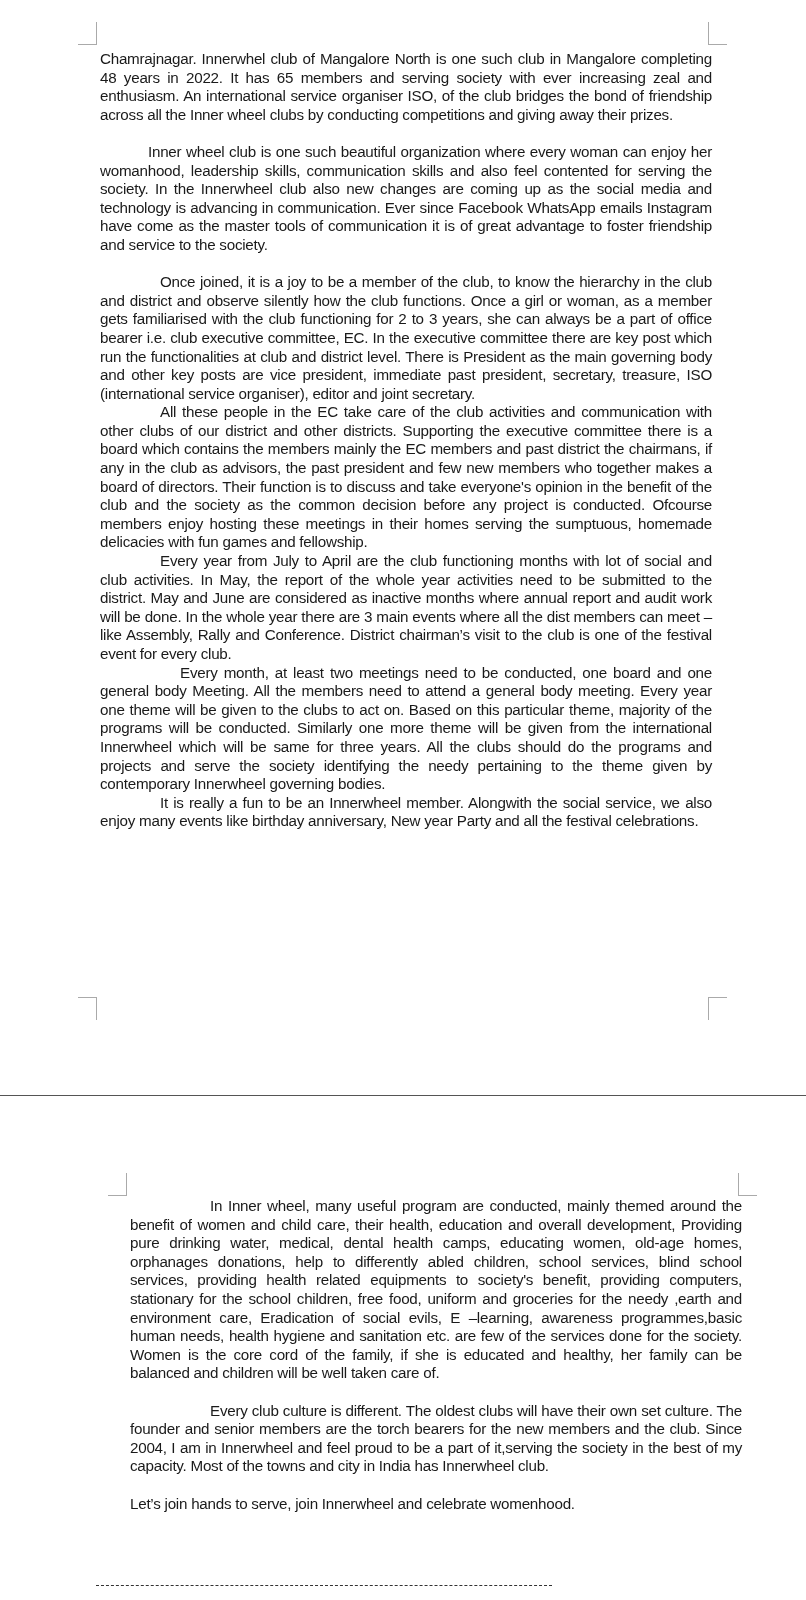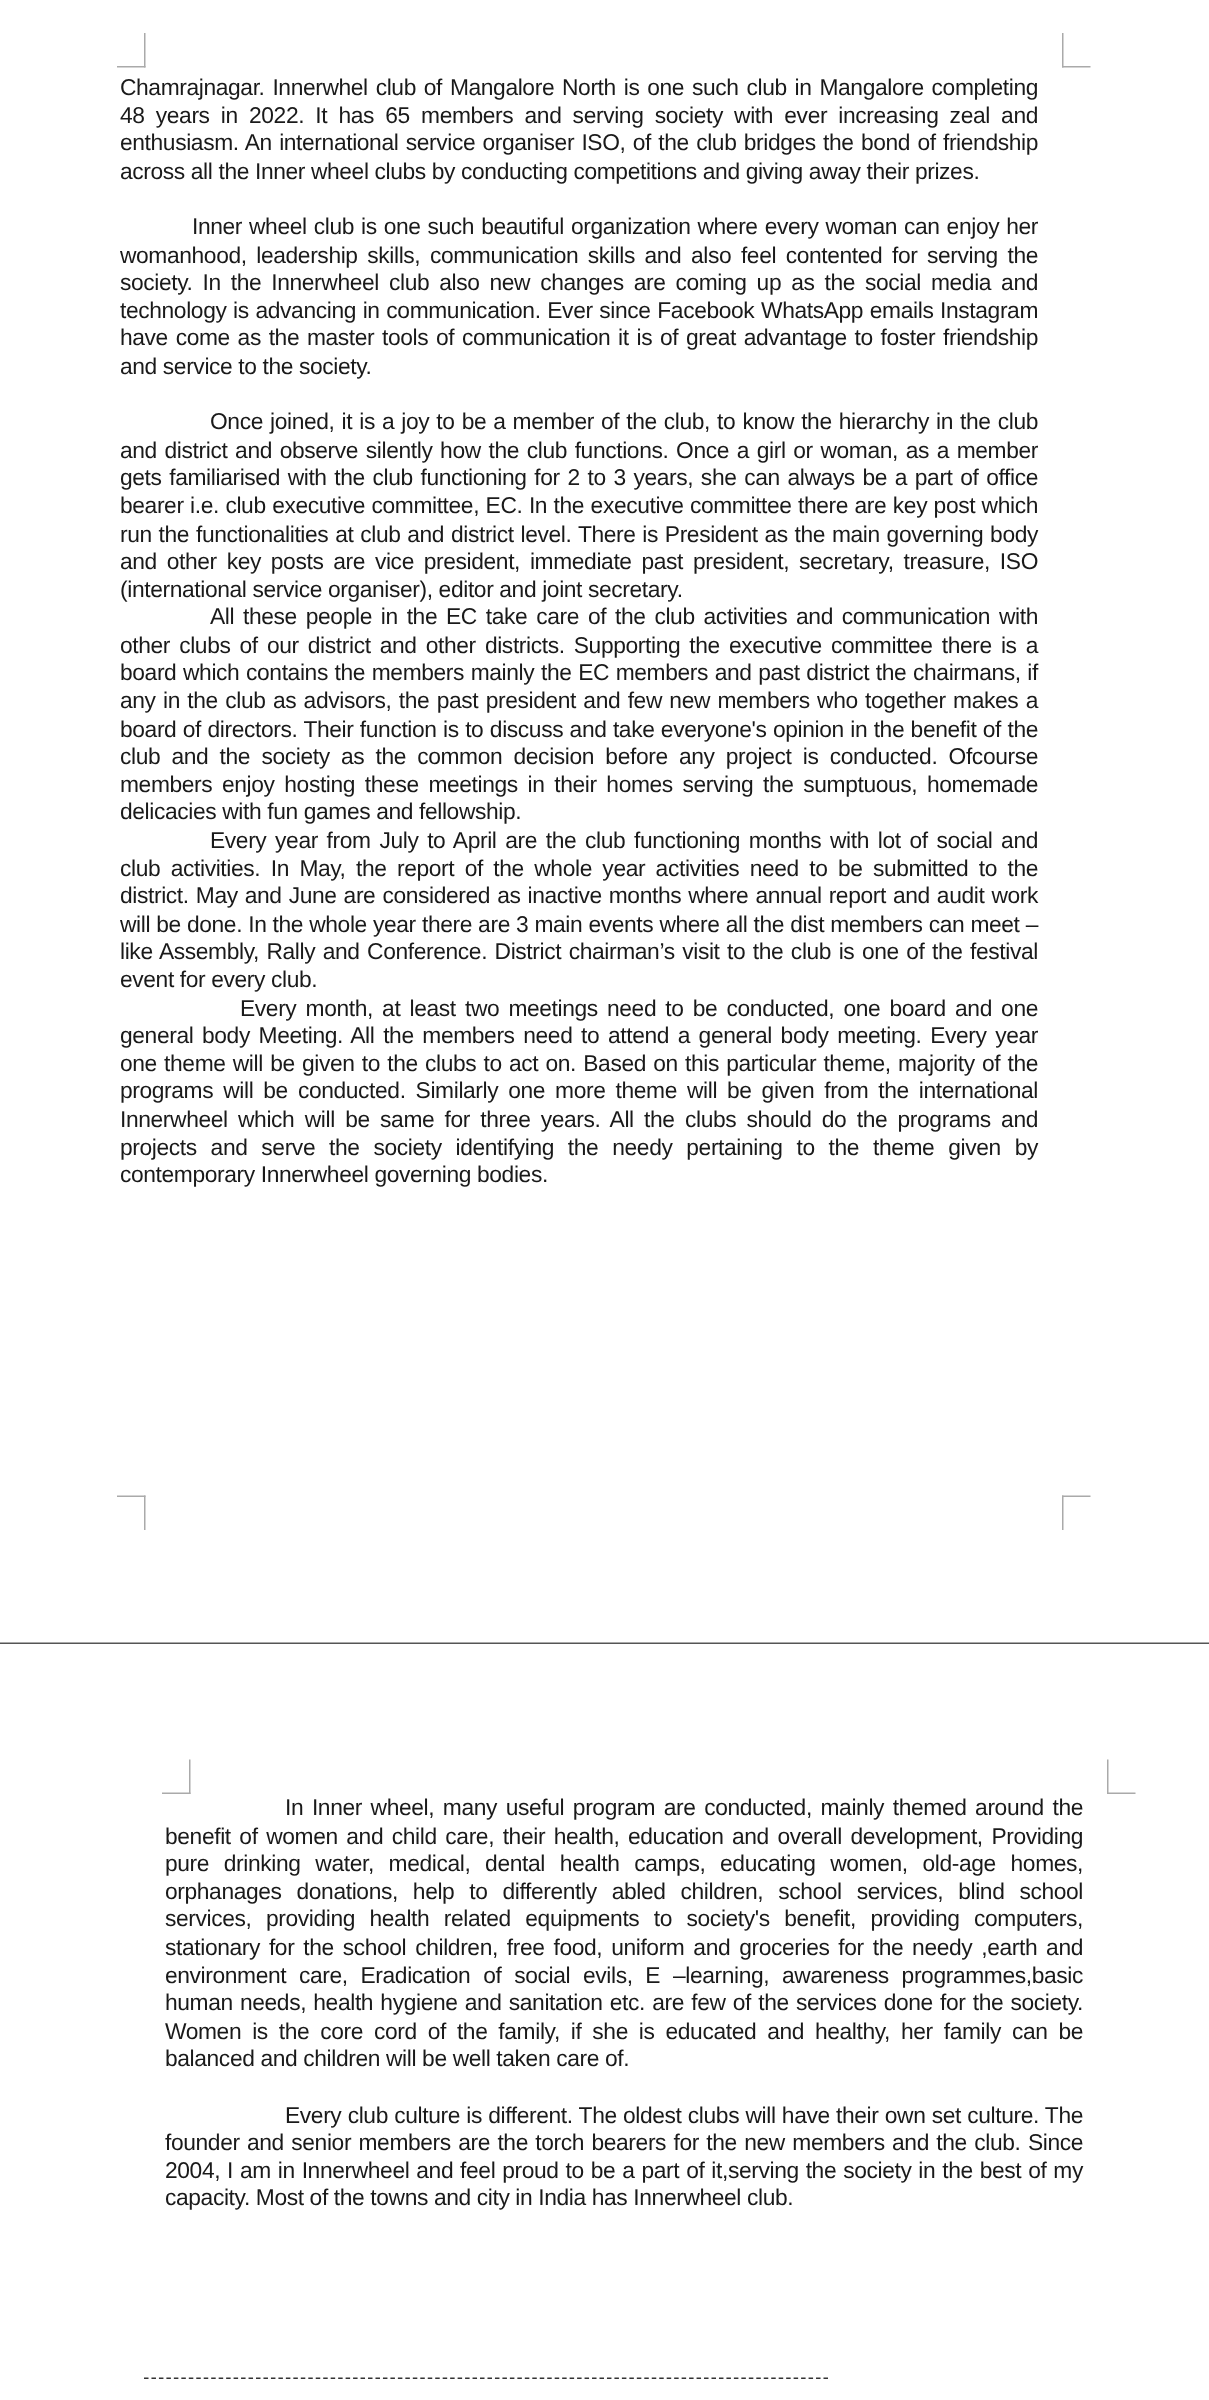--- a/index.html
+++ b/index.html
@@ -7,21 +7,21 @@
          font-family: "Liberation Sans", sans-serif; color: #1a1a1a; }
   .page { position: absolute; left: 0; width: 806px; }
   .page1 { top: 0; height: 1065px; }
   .page2 { top: 1067px; height: 533px; margin-left: 30px; }
   .page-sep { position: absolute; left: 0; top: 1095px; width: 806px; height: 1px; background: #555; }
   .mark { position: absolute; width: 12px; height: 22px; }
   .mark.tl { border-right: 1px solid #aaa; border-bottom: 1px solid #aaa; width: 18px; }
   .mark.tr { border-left: 1px solid #aaa; border-bottom: 1px solid #aaa; width: 18px; }
   .mark.bl { border-right: 1px solid #aaa; border-top: 1px solid #aaa; width: 18px; }
   .mark.br { border-left: 1px solid #aaa; border-top: 1px solid #aaa; width: 18px; }
-  .text { position: absolute; left: 80px; width: 612px; font-size: 15.2px; line-height: 18.6px;
+  .text { position: absolute; left: 100px; width: 612px; font-size: 15.2px; line-height: 18.6px;
           text-align: justify; letter-spacing: -0.25px; }
   .text p { margin: 0; }
   .indent1 { text-indent: 48px; }
   .indent2 { text-indent: 60px; }
   .indent3 { text-indent: 80px; }
   .gap { height: 18.6px; }
   .closing { margin-left: 56px; }
   .rule { position: absolute; left: 96px; top: 1585px; width: 456px; border-top: 1px dashed #333; }
 </style>
 </head>
@@ -33,33 +33,35 @@
 
   <div class="text" style="top:50px;">
     <p>Chamrajnagar. Innerwhel club of Mangalore North is one such club in Mangalore completing 48 years in 2022. It has  65 members and serving society with ever increasing zeal and enthusiasm. An international service organiser ISO, of the club bridges the bond of friendship across all the   Inner wheel clubs by conducting competitions and giving away their prizes.</p>
     <div class="gap"></div>
     <p class="indent1">Inner wheel club is one such  beautiful organization where every woman can enjoy her womanhood, leadership skills, communication skills and also feel contented for serving the society. In the Innerwheel club also   new changes are coming up as the social media and technology is advancing in  communication. Ever since Facebook WhatsApp emails Instagram have come as the master tools of communication it is of great advantage to foster  friendship and service to the society.</p>
     <div class="gap"></div>
     <p class="indent2">Once joined, it is a joy to be a member of the club, to know the hierarchy in the club and district and observe silently how the club functions. Once a girl or woman,  as  a member gets familiarised with the club functioning for 2 to 3 years, she can always be  a part of office  bearer i.e. club executive committee, EC. In the executive committee there are key post which run the  functionalities at club and district level. There is President as the main governing body and other key posts are vice president, immediate past president, secretary, treasure, ISO (international service organiser), editor and joint secretary.</p>
     <p class="indent2">All these people in the EC take care of the club activities and communication with other clubs of our district and other districts. Supporting the executive committee there is a board which contains the members mainly the EC members and past district the chairmans, if any in the club as advisors, the past president and few new members who together makes a  board of directors. Their function is to discuss and take everyone's opinion in the benefit of the club and the society as the common decision before any project is conducted. Ofcourse  members enjoy hosting these meetings in their homes serving the sumptuous,  homemade delicacies with fun games and fellowship.</p>
     <p class="indent2">Every year from July to April are  the club functioning months with lot of social and club  activities. In May, the report of the whole year activities need to be submitted to the district. May and June are considered as inactive months where annual report and audit work will be done. In the whole year there are 3 main events where all the dist members can meet –like Assembly, Rally and Conference. District chairman’s visit to the club is one of the festival event for every  club.</p>
     <p class="indent3">Every month,  at least two meetings need to be conducted, one board and one general body Meeting. All the members need to  attend a general body meeting. Every year one theme will be given to the clubs to act on. Based on this particular theme, majority of the programs will be conducted. Similarly one more theme will be given from the international Innerwheel which will be same for three years. All the clubs should do the programs and projects  and serve the society identifying the needy pertaining to the theme given by contemporary Innerwheel  governing bodies.</p>
+    <p class="indent2">It is really a fun to be an Innerwheel member. Alongwith the social service, we also enjoy many events like birthday anniversary, New year Party and all the festival celebrations.</p>
   </div>
 
   <div class="mark bl" style="left:78px; top:997px;"></div>
   <div class="mark br" style="left:708px; top:997px;"></div>
 </div>
 
 <div class="page-sep"></div>
 
 <div class="page page2">
   <div class="mark tl" style="left:78px; top:106px;"></div>
   <div class="mark tr" style="left:708px; top:106px;"></div>
 
   <div class="text" style="top:130px;">
     <p class="indent3">In Inner wheel, many useful program are conducted, mainly themed around the benefit of women and child care, their health, education and overall development, Providing pure drinking water, medical, dental health camps, educating women, old-age homes, orphanages donations, help to differently abled children, school services,  blind school services, providing health related equipments to society's benefit, providing computers, stationary for the school children, free food, uniform and groceries for the needy ,earth and environment care, Eradication of social evils, E –learning, awareness programmes,basic human needs, health hygiene and sanitation etc. are few of the services done for the society. Women is the core cord of the family, if she is educated and healthy, her family can be  balanced  and children will be well taken care of.</p>
     <div class="gap"></div>
     <p class="indent3">Every  club culture is  different. The oldest clubs will have their own set culture. The founder and senior members are the torch bearers for the new members and the club. Since 2004, I am in Innerwheel and feel proud to be a part of it,serving the society in the best of my capacity. Most of the  towns  and city in India has Innerwheel club.</p>
     <div class="gap"></div>
+    <p class="closing">Let’s join hands to serve, join Innerwheel and celebrate womenhood.</p>
   </div>
 </div>
 
 <div class="rule"></div>
 
 </body></html>

